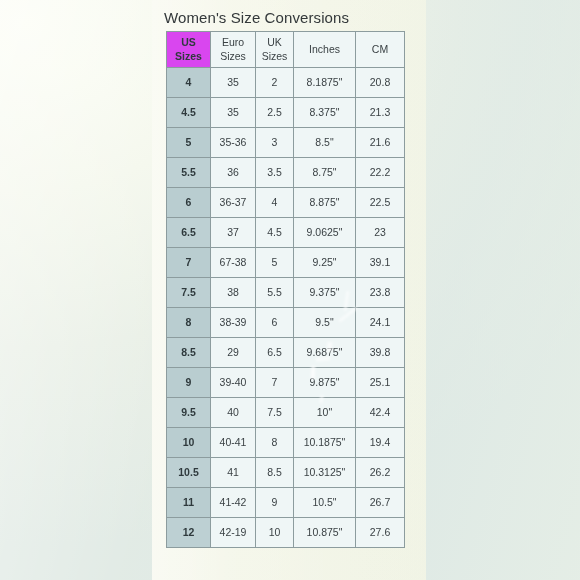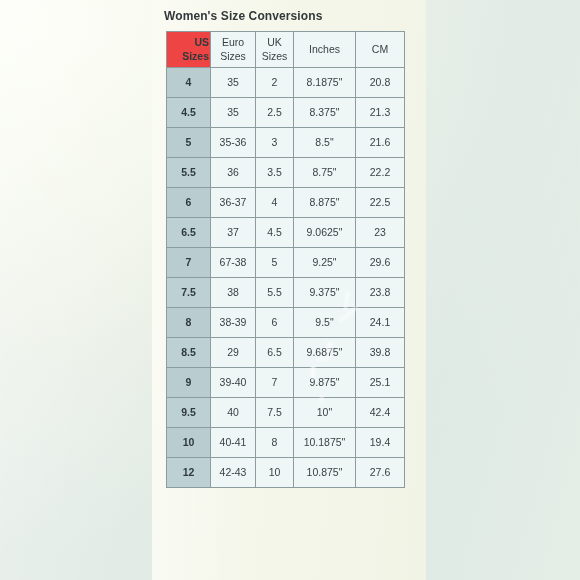--- a/index.html
+++ b/index.html
@@ -36,22 +36,22 @@
   #panel-sheen {
     position:absolute; inset:0;
     background:linear-gradient(90deg, rgba(255,255,255,0.42) 0%, rgba(255,255,255,0.12) 28%, rgba(255,255,255,0.0) 70%, rgba(240,243,228,0.35) 100%);
     pointer-events:none;
   }
 
   
   #page-title {
     position:absolute;
     left:164px; top:9px;
-    font-size:12px;
-    font-weight:bold;
+    font-size:15px;
+    font-weight:normal;
     color:#33383a;
     letter-spacing:0.1px;
     white-space:nowrap;
   }
 
   
   #table-wrap {
     position:absolute;
     left:166px; top:31px;
     width:238px;
@@ -81,24 +81,23 @@
   }
 
   
   table.size-table thead th {
     height:36px;
     font-weight:normal;
     font-size:10.5px;
     padding:2px 1px;
   }
   table.size-table thead th.head-us {
-    background:#ef4444;
+    background:#d946ef;
     font-weight:bold;
     color:#2f3a3d;
-    text-align:right;
   }
 
   
   table.size-table tbody td {
     height:30px;
   }
   table.size-table tbody td.cell-us {
     background:#b9cdd0;
     font-weight:bold;
     color:#2f3a3d;
@@ -208,21 +207,21 @@
           <td>37</td>
           <td>4.5</td>
           <td>9.0625"</td>
           <td>23</td>
         </tr>
         <tr>
           <td class="cell-us">7</td>
           <td>67-38</td>
           <td>5</td>
           <td>9.25"</td>
-          <td>29.6</td>
+          <td>39.1</td>
         </tr>
         <tr>
           <td class="cell-us">7.5</td>
           <td>38</td>
           <td>5.5</td>
           <td>9.375"</td>
           <td>23.8</td>
         </tr>
         <tr>
           <td class="cell-us">8</td>
@@ -253,22 +252,36 @@
           <td>42.4</td>
         </tr>
         <tr>
           <td class="cell-us">10</td>
           <td>40-41</td>
           <td>8</td>
           <td>10.1875"</td>
           <td>19.4</td>
         </tr>
         <tr>
+          <td class="cell-us">10.5</td>
+          <td>41</td>
+          <td>8.5</td>
+          <td>10.3125"</td>
+          <td>26.2</td>
+        </tr>
+        <tr>
+          <td class="cell-us">11</td>
+          <td>41-42</td>
+          <td>9</td>
+          <td>10.5"</td>
+          <td>26.7</td>
+        </tr>
+        <tr>
           <td class="cell-us">12</td>
-          <td>42-43</td>
+          <td>42-19</td>
           <td>10</td>
           <td>10.875"</td>
           <td>27.6</td>
         </tr>
       </tbody>
   </table>
 </div>
 
 <div class="scuff" id="scuff-a"></div>
 <div class="scuff" id="scuff-b"></div>

